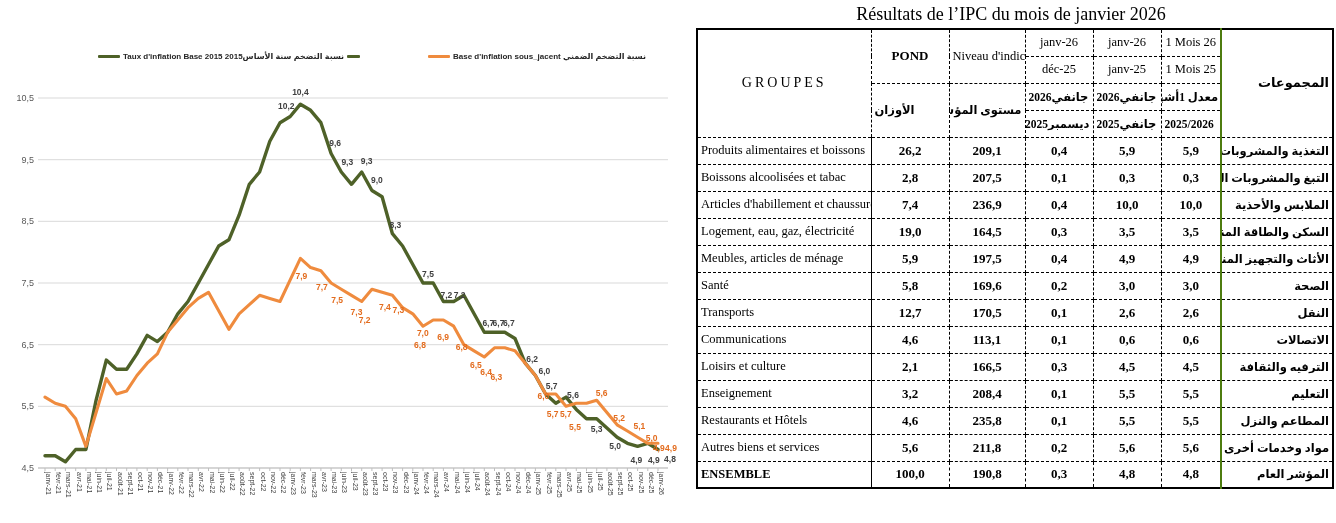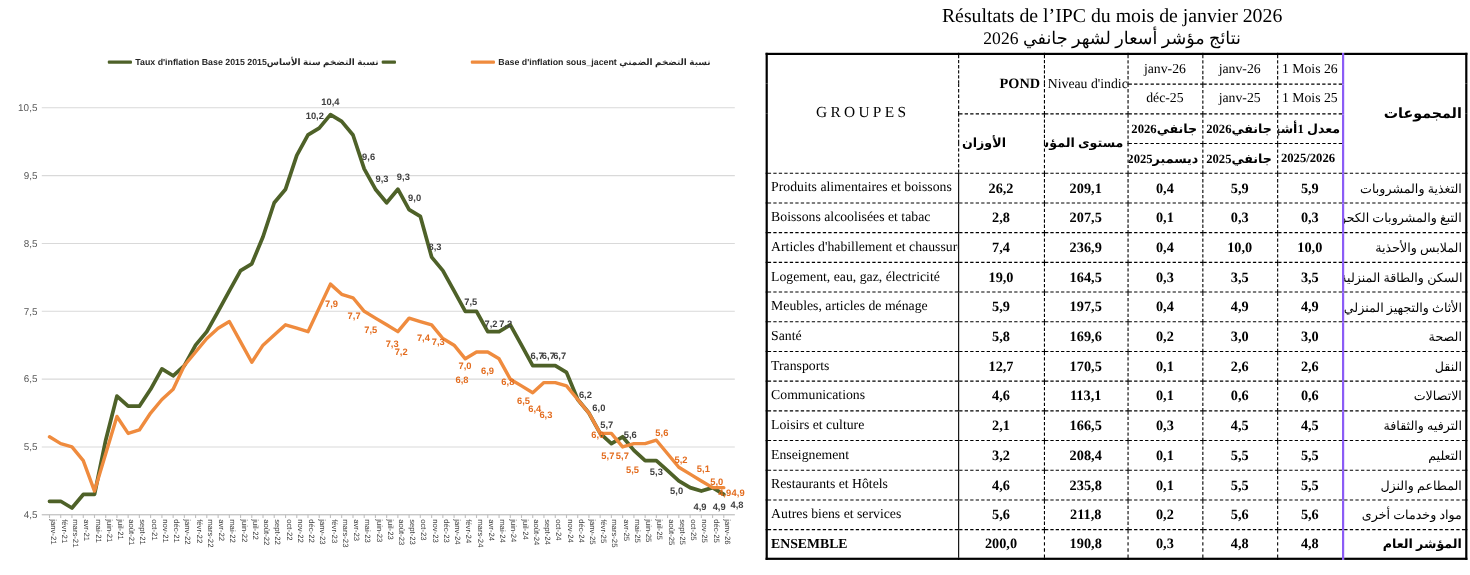--- a/index.html
+++ b/index.html
@@ -17,29 +17,29 @@
 
   
   .right-panel{position:absolute;left:686px;top:0;width:650px;height:432px}
   .title-fr{margin-top:4px;text-align:center;font-size:18px;color:#000}
   .title-ar{text-align:center;font-size:16px;direction:rtl;font-family:"Liberation Serif","DejaVu Sans",serif}
 
   table.ipc{border-collapse:collapse;table-layout:fixed;width:636px;margin:3px 0 0 10px;
     border:2px solid #000;font-size:13px;color:#000}
   table.ipc td{border:1px dashed #000;height:27px;padding:0 3px;overflow:hidden;white-space:nowrap;vertical-align:middle}
   table.ipc td.v-solid{border-right:1px solid #000}
-  table.ipc td.v-thick{border-right:2px solid #8b5cf6}
+  table.ipc td.v-thick{border-right:2px solid #4d7c0f}
   td.h-groupes{font-weight:normal;font-size:14px;letter-spacing:3px;text-align:center;padding-left:4px;border-right:1px solid #000}
   td.h-fr{text-align:center;font-size:12.5px}
-  td.h-pond{text-align:right;font-weight:bold;font-size:13px}
+  td.h-pond{text-align:center;font-weight:bold;font-size:13px}
   td.h-ar{text-align:left;direction:rtl;font-weight:bold;font-size:11.5px;font-family:"Liberation Serif","DejaVu Sans",serif}
   td.h-groups-ar{text-align:right;direction:rtl;font-weight:bold;font-size:13px}
   td.c-fr{text-align:left;font-size:12.5px}
   td.c-num{text-align:center;font-weight:bold}
-  td.c-ar{text-align:right;direction:rtl;font-weight:normal;font-size:11.5px;padding-right:4px}
+  td.c-ar{text-align:right;direction:rtl;font-weight:bold;font-size:11.5px;padding-right:4px}
   tr.total-row td{font-weight:bold}
 </style>
 </head>
 <body>
 
 <div class="stage">
 
   <div class="chart-panel">
     <div class="legend">
       <div class="legend-item" style="left:98px">
@@ -246,21 +246,20 @@
           <text x="639.4" y="429.0" text-anchor="middle" font-size="8.5" font-weight="bold" fill="#e36c1e">5,1</text>
           <text x="651.6" y="441.2" text-anchor="middle" font-size="8.5" font-weight="bold" fill="#e36c1e">5,0</text>
           <text x="658.8" y="451.3" text-anchor="middle" font-size="8.5" font-weight="bold" fill="#e36c1e">4,9</text>
           <text x="671.0" y="451.3" text-anchor="middle" font-size="8.5" font-weight="bold" fill="#e36c1e">4,9</text>
         </g>
       </svg>
   </div>
 
   <div class="right-panel">
     <div class="title-fr">Résultats de l’IPC du mois de janvier 2026</div>
-    <div class="title-ar">نتائج مؤشر أسعار لشهر جانفي 2026</div>
 
     <table class="ipc">
       <colgroup>
         <col style="width:174px">
           <col style="width:78px">
           <col style="width:76px">
         <col style="width:68px">
           <col style="width:68px">
           <col style="width:60px">
           <col style="width:112px">
@@ -397,21 +396,21 @@
             <td class="c-fr v-solid">Autres biens et services</td>
             <td class="c-num">5,6</td>
             <td class="c-num">211,8</td>
             <td class="c-num">0,2</td>
             <td class="c-num">5,6</td>
             <td class="c-num v-thick">5,6</td>
             <td class="c-ar">مواد وخدمات أخرى</td>
           </tr>
           <tr class="total-row">
             <td class="c-fr v-solid">ENSEMBLE</td>
-            <td class="c-num">200,0</td>
+            <td class="c-num">100,0</td>
             <td class="c-num">190,8</td>
             <td class="c-num">0,3</td>
             <td class="c-num">4,8</td>
             <td class="c-num v-thick">4,8</td>
             <td class="c-ar">المؤشر العام</td>
           </tr>
         </tbody>
     </table>
   </div>
 </div>

